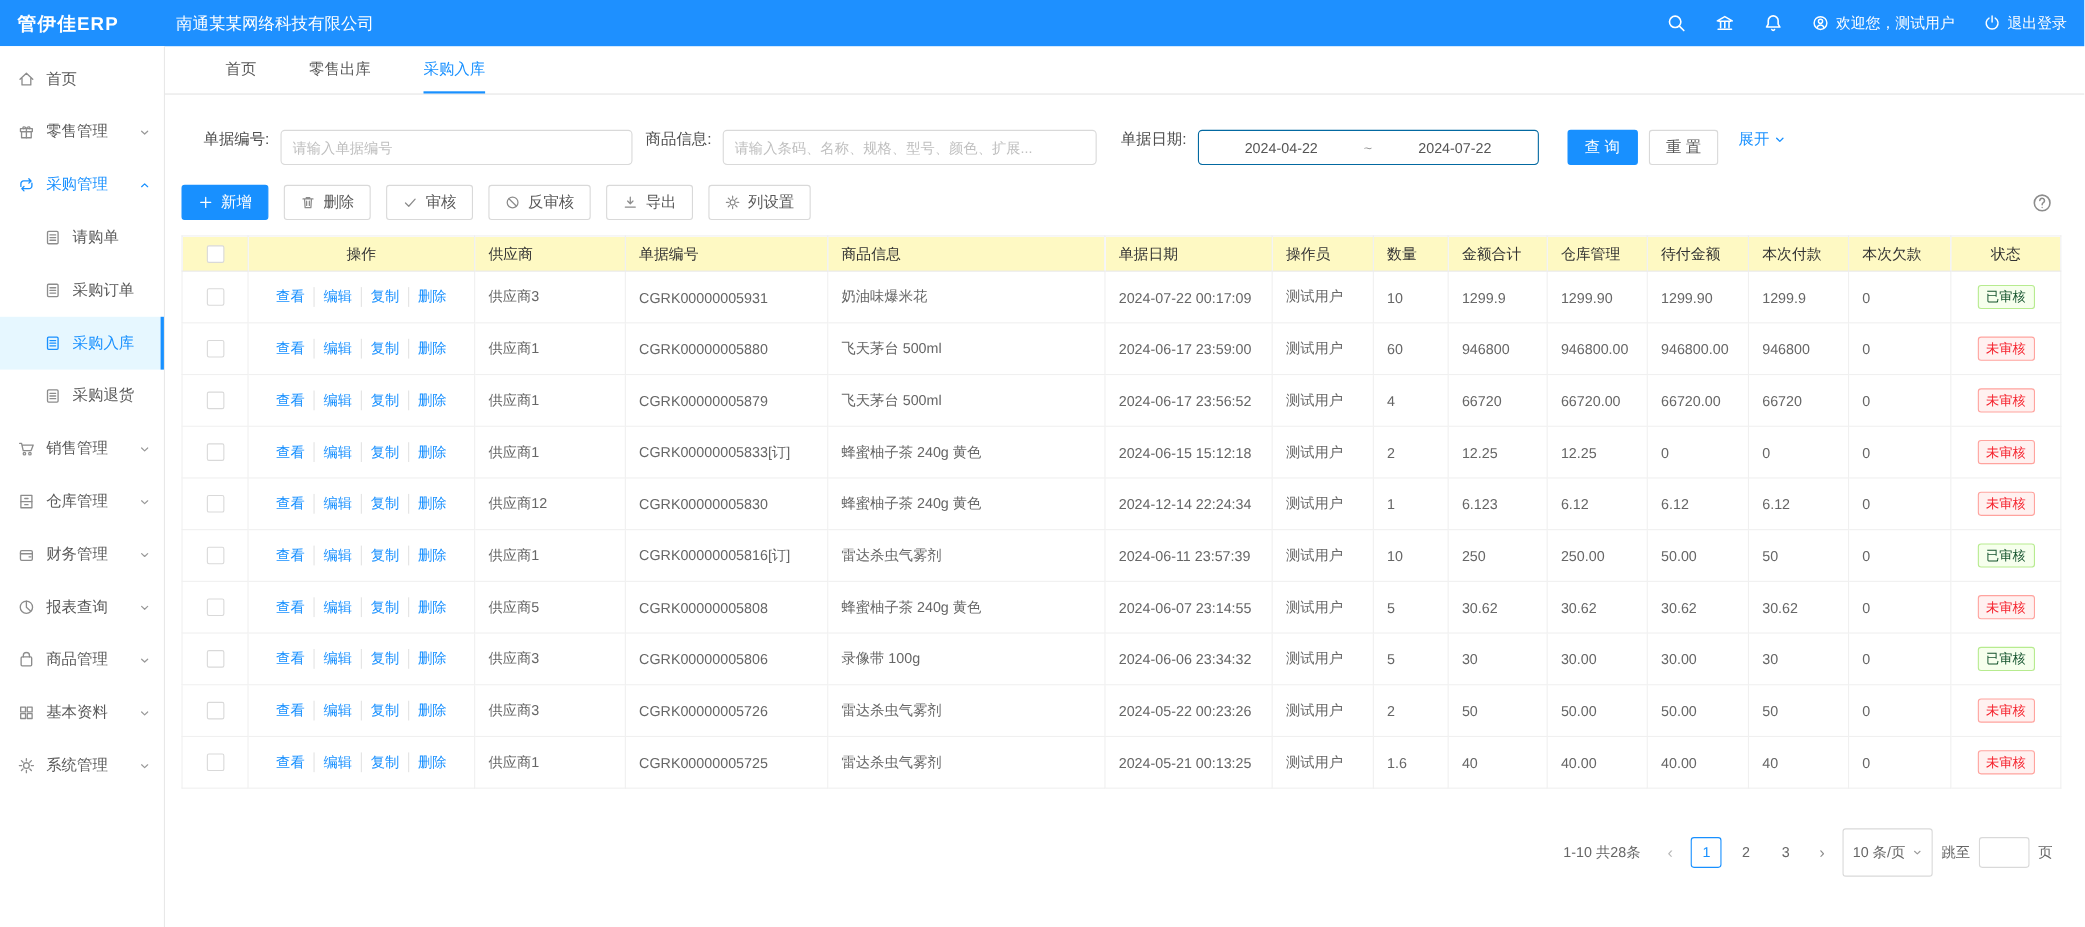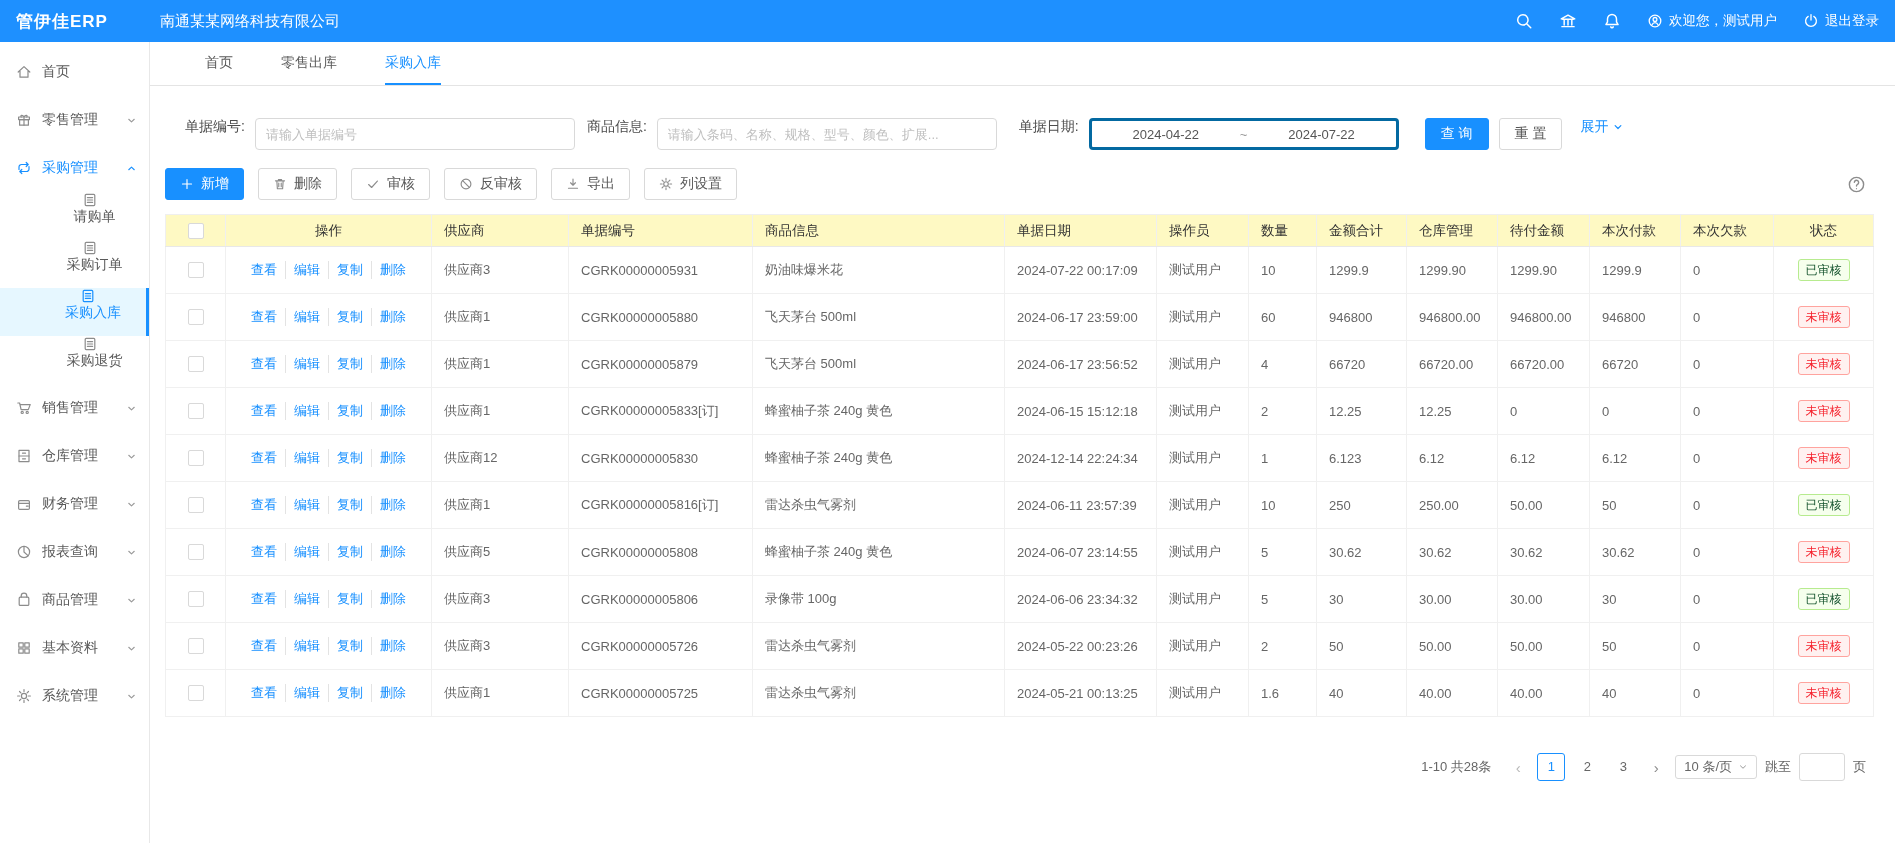--- a/index.html
+++ b/index.html
@@ -22,21 +22,21 @@
   .tgroup .icon svg { width:16px; height:16px; }
 
   
   .layout { display:flex; height:801px; }
   .sidebar { width:150px; border-right:1px solid #e8e8e8; padding-top:6px; background:#fff; flex-shrink:0; }
   .side-item { height:48px; display:flex; align-items:center; padding-left:16px; color:#595959; cursor:pointer; font-size:14px; position:relative; }
   .side-item .sicon { color:#8c8c8c; margin-right:10px; display:flex; }
   .side-item .sicon svg { width:16px; height:16px; stroke:currentColor; fill:none; stroke-width:1.2; stroke-linecap:round; stroke-linejoin:round; }
   .side-item .chev { margin-left:auto; margin-right:12px; color:#999; display:flex; }
   .side-item .chev svg { width:11px; height:11px; stroke:currentColor; fill:none; stroke-width:1.6; stroke-linecap:round; stroke-linejoin:round; }
-  .side-item.child { padding-left:40px;flex-direction:column; }
+  .side-item.child { padding-left:40px; }
   .side-item.active, .side-item.active .sicon, .side-item.active .chev { color:#1890ff; }
   .side-item.selected { background:#e6f7ff; color:#1890ff; border-right:3px solid #1890ff; }
   .side-item.selected .sicon { color:#1890ff; }
 
   .content { flex:1; display:flex; flex-direction:column; min-width:0; }
 
   
   .tabbar { height:44px; border-bottom:1px solid #e4e4e4; display:flex; align-items:stretch; padding-left:55px; flex-shrink:0; }
   .tab { display:flex; align-items:center; margin-right:48px; color:#595959; cursor:pointer; font-size:14px; border-bottom:2px solid transparent; }
   .tab.active { color:#1890ff; border-bottom-color:#1890ff; }
@@ -44,21 +44,21 @@
   
   .panel { padding:32px 15px 0 15px; }
 
   
   .filter-row { display:flex; align-items:flex-start; margin-bottom:18px; }
   .f-label { color:#4d4d4d; margin:0 10px 0 20px; white-space:nowrap; }
   .f-input { height:32px; border:1px solid #d9d9d9; border-radius:4px; padding:0 10px; font-size:13px; color:#555; outline:none; font-family:inherit; }
   .f-input::placeholder { color:#bfbfbf; }
   #order-no-input { width:320px; }
   #product-input { width:340px; }
-  .daterange { width:310px; height:32px; border:3px solid #0369a1; border-radius:4px; display:flex; align-items:center; justify-content:space-evenly; font-size:13px; color:#555; cursor:pointer; }
+  .daterange { width:310px; height:32px; border:1px solid #0369a1; border-radius:4px; display:flex; align-items:center; justify-content:space-evenly; font-size:13px; color:#555; cursor:pointer; }
   .daterange .tilde { color:#999; }
   .btn { height:32px; border-radius:3px; border:1px solid #d9d9d9; background:#fff; color:#555; font-size:14px; padding:0 15px; cursor:pointer; display:flex; align-items:center; white-space:nowrap; font-family:inherit; }
   .btn.primary { background:#1890ff; border-color:#1890ff; color:#fff; }
   .btn-search { margin-left:26px; }
   .btn-reset { margin-left:10px; }
   .expand-link { margin-left:18px; color:#1890ff; display:flex; align-items:center; gap:4px; cursor:pointer; font-size:14px; text-decoration:none; }
   .expand-link svg { width:12px; height:12px; stroke:currentColor; fill:none; stroke-width:1.6; stroke-linecap:round; stroke-linejoin:round; }
 
   
   .toolbar-row { display:flex; align-items:center; margin-bottom:14px;gap:44px; }
@@ -83,21 +83,21 @@
   .badge { display:inline-block; font-size:12px; line-height:1; padding:4px 7px; border-radius:3px; }
   .badge.approved { color:#14532d; background:#f6ffed; border:1px solid #b7eb8f; }
   .badge.pending { color:#f5222d; background:#fff1f0; border:1px solid #ffa39e; }
 
   
   .pager { margin-top:36px; display:flex; justify-content:flex-end; align-items:center; gap:8px; color:#666; font-size:13px; padding-right:14px; }
   .pager .summary { margin-right:8px; }
   .pnum { min-width:28px; height:28px; line-height:26px; text-align:center; border:1px solid transparent; border-radius:3px; cursor:pointer; }
   .pnum.current { border-color:#1890ff; color:#1890ff; }
   .parrow { width:22px; text-align:center; font-size:15px; color:#b8b8b8; cursor:pointer; }
-  .psize { height:24px; border:1px solid #d9d9d9; border-radius:3px; display:flex; align-items:center; gap:6px; padding:0 8px; cursor:pointer; color:#666; }
+  .psize { height:44px; border:1px solid #d9d9d9; border-radius:3px; display:flex; align-items:center; gap:6px; padding:0 8px; cursor:pointer; color:#666; }
   .psize svg { width:10px; height:10px; stroke:#999; fill:none; stroke-width:1.6; stroke-linecap:round; stroke-linejoin:round; }
   .jump-input { width:46px; height:28px; border:1px solid #d9d9d9; border-radius:3px; outline:none; padding:0 6px; font-family:inherit; }
 </style>
 </head>
 <body>
 
 <div class="app">
 
   <header class="topbar">
     <div class="logo">管伊佳ERP</div>

